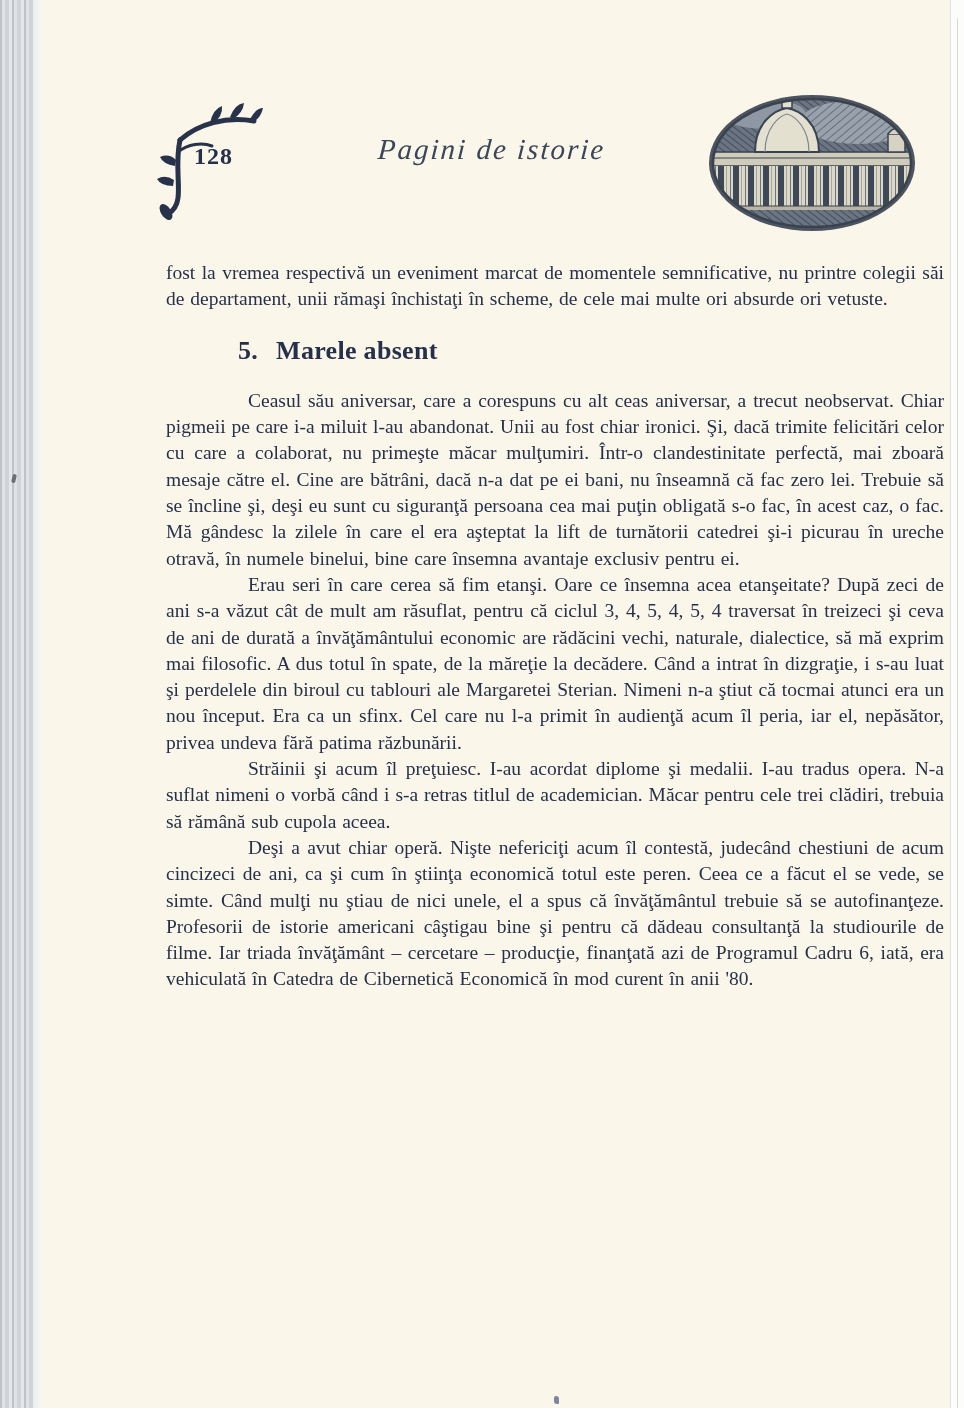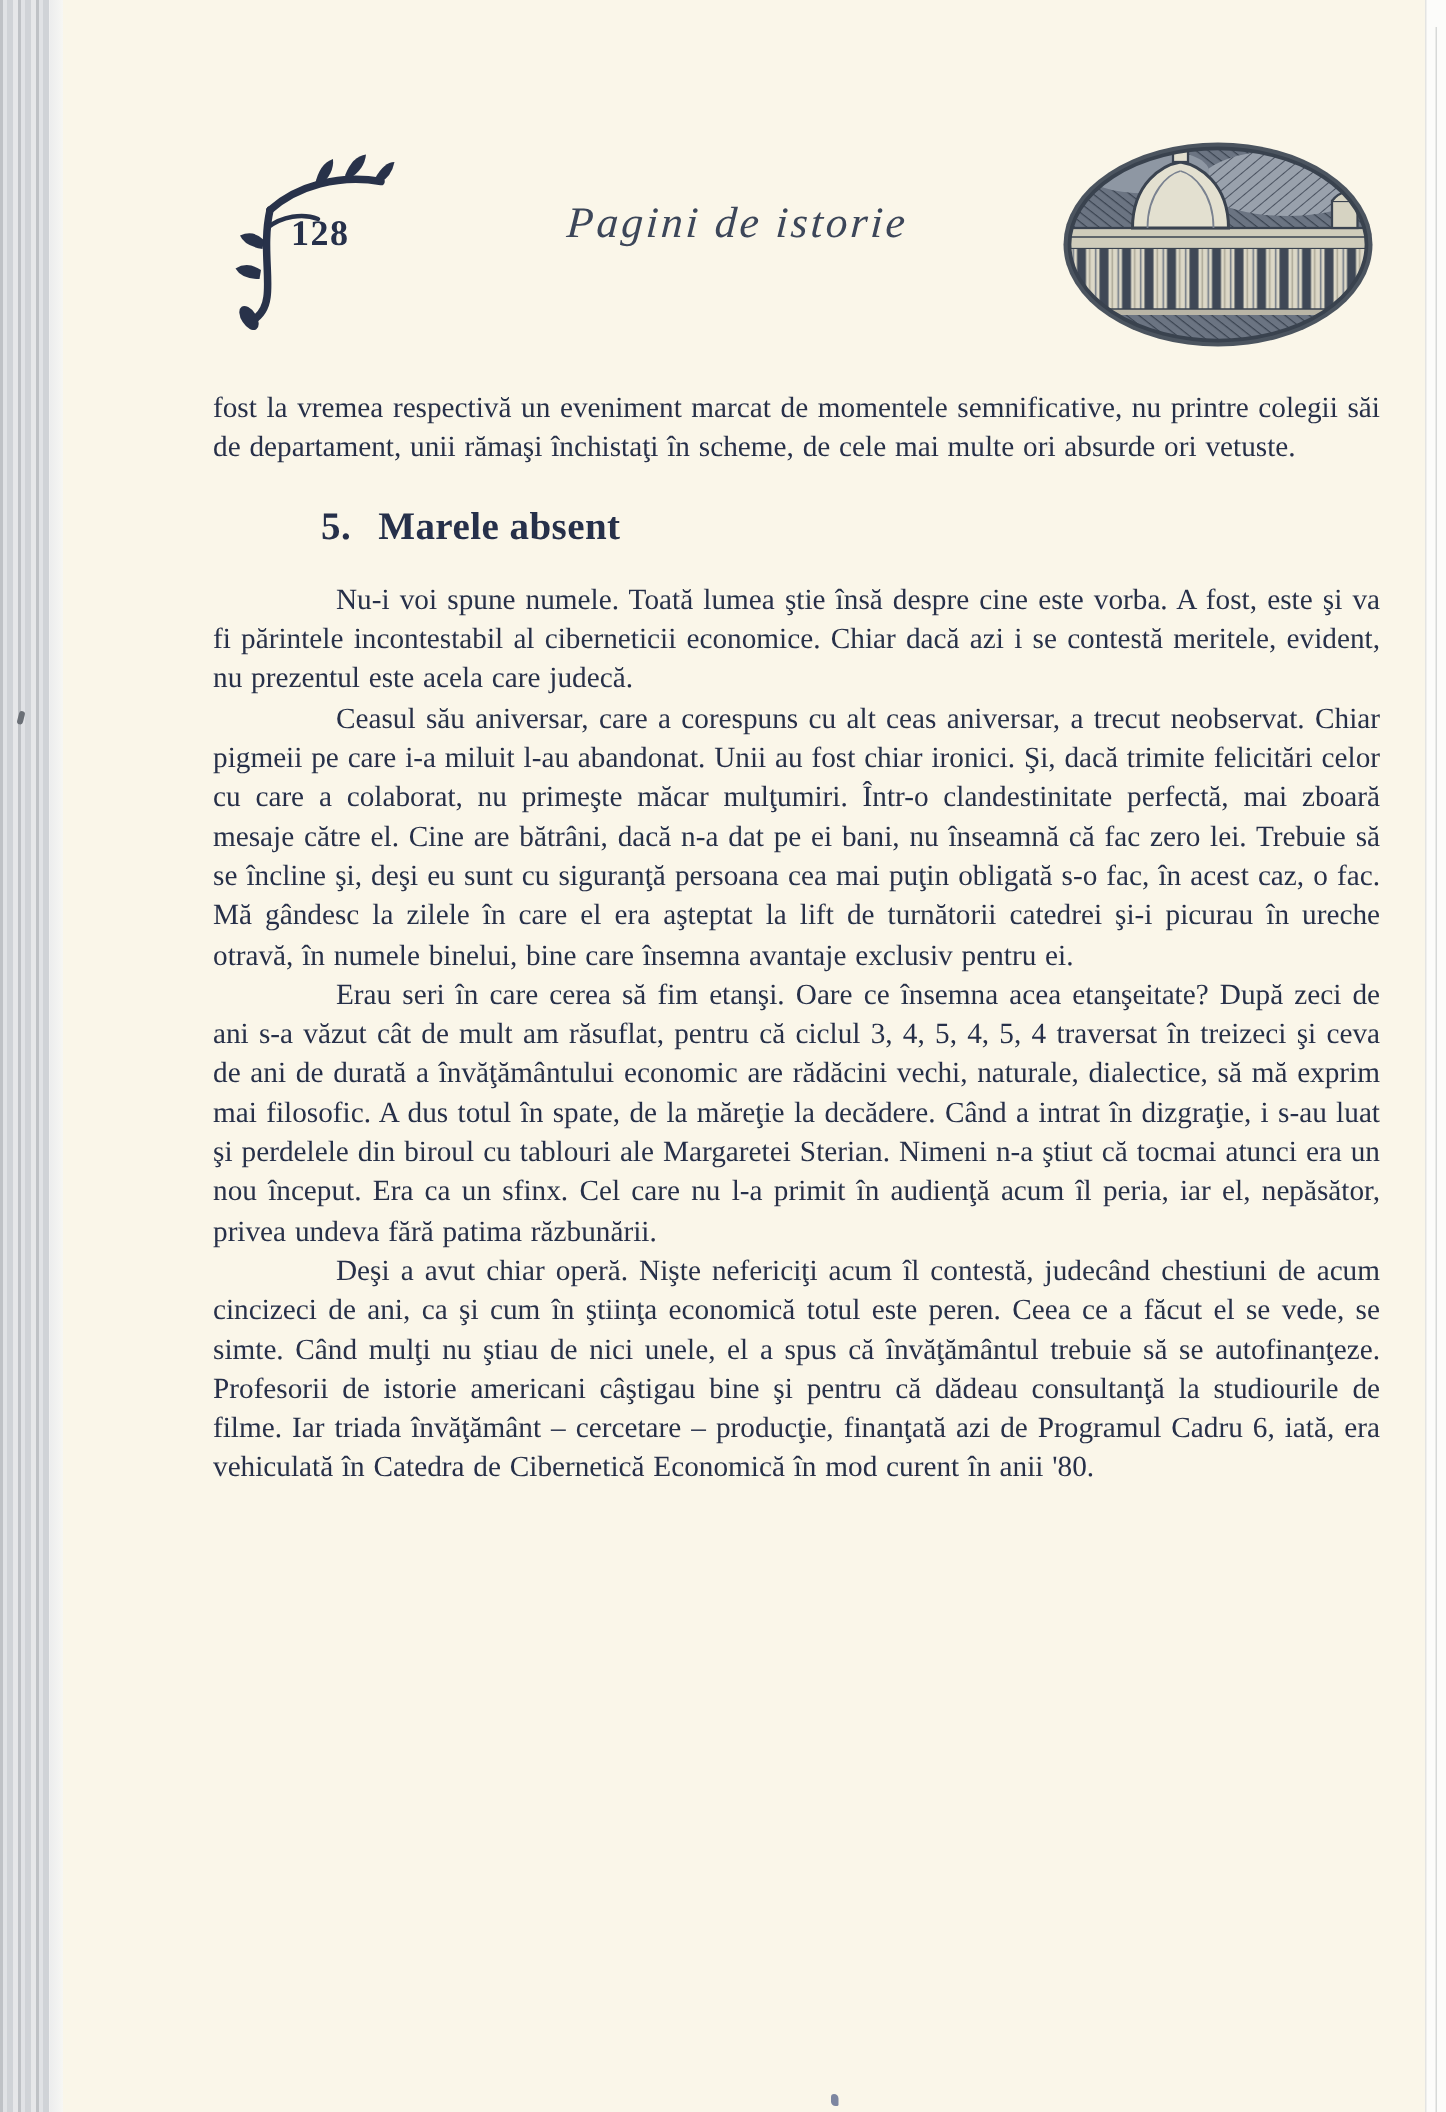--- a/index.html
+++ b/index.html
@@ -47,21 +47,21 @@
   }
   .running-title{
     position:absolute; left:336px; top:133px; width:215px;
     font-style:italic; font-size:29px; color:#3c4659;
     text-align:center; letter-spacing:2px; white-space:nowrap;
     transform:skewX(-4deg);
   }
   .vignette{ position:absolute; left:664px; top:92px; width:212px; height:142px; }
   
   .body-text{
-    position:absolute; left:100px; top:260px; width:778px;
+    position:absolute; left:124px; top:260px; width:778px;
     color:#273049; font-size:19.5px; line-height:26.3px;
   }
   .para{ margin:0; text-align:justify; text-indent:82px; word-spacing:1px; }
   .para.no-indent{ text-indent:0; }
   .section-heading{
     margin:25px 0 24px 72px; font-size:26px; font-weight:bold;
     color:#26304a; letter-spacing:0.3px;
   }
   .section-heading .hnum{ margin-right:18px; }
   
@@ -146,23 +146,23 @@
           <rect x="0" y="114" width="212" height="6" fill="#b9b5a6" stroke="#3a4350" stroke-width="1"></rect>
           <rect x="0" y="118" width="212" height="24" fill="url(#hx)"></rect>
         </g>
         <ellipse cx="106" cy="71" rx="99" ry="64" fill="none" stroke="#39424e" stroke-width="2.5"></ellipse>
       </svg>
     </div>
 
     <main class="body-text">
         <p class="para no-indent">fost la vremea respectivă un eveniment marcat de momentele semnificative, nu printre colegii săi de departament, unii rămaşi închistaţi în scheme, de cele mai multe ori absurde ori vetuste.</p>
         <h2 class="section-heading"><span class="hnum">5.</span><span class="htext">Marele absent</span></h2>
-        <p class="para">Nu-i voi spune numele. Toată lumea ştie însă despre cine este vorba. A fost, este şi va fi părintele incontestabil al ciberneticii economice. Chiar dacă azi i se contestă meritele, evident, nu prezentul este acela care judecă.</p>
         <p class="para">Ceasul său aniversar, care a corespuns cu alt ceas aniversar, a trecut neobservat. Chiar pigmeii pe care i-a miluit l-au abandonat. Unii au fost chiar ironici. Şi, dacă trimite felicitări celor cu care a colaborat, nu primeşte măcar mulţumiri. Într-o clandestinitate perfectă, mai zboară mesaje către el. Cine are bătrâni, dacă n-a dat pe ei bani, nu înseamnă că fac zero lei. Trebuie să se încline şi, deşi eu sunt cu siguranţă persoana cea mai puţin obligată s-o fac, în acest caz, o fac. Mă gândesc la zilele în care el era aşteptat la lift de turnătorii catedrei şi-i picurau în ureche otravă, în numele binelui, bine care însemna avantaje exclusiv pentru ei.</p>
         <p class="para">Erau seri în care cerea să fim etanşi. Oare ce însemna acea etanşeitate? După zeci de ani s-a văzut cât de mult am răsuflat, pentru că ciclul 3, 4, 5, 4, 5, 4 traversat în treizeci şi ceva de ani de durată a învăţământului economic are rădăcini vechi, naturale, dialectice, să mă exprim mai filosofic. A dus totul în spate, de la măreţie la decădere. Când a intrat în dizgraţie, i s-au luat şi perdelele din biroul cu tablouri ale Margaretei Sterian. Nimeni n-a ştiut că tocmai atunci era un nou început. Era ca un sfinx. Cel care nu l-a primit în audienţă acum îl peria, iar el, nepăsător, privea undeva fără patima răzbunării.</p>
+        <p class="para">Străinii şi acum îl preţuiesc. I-au acordat diplome şi medalii. I-au tradus opera. N-a suflat nimeni o vorbă când i s-a retras titlul de academician. Măcar pentru cele trei clădiri, trebuia să rămână sub cupola aceea.</p>
         <p class="para">Deşi a avut chiar operă. Nişte nefericiţi acum îl contestă, judecând chestiuni de acum cincizeci de ani, ca şi cum în ştiinţa economică totul este peren. Ceea ce a făcut el se vede, se simte. Când mulţi nu ştiau de nici unele, el a spus că învăţământul trebuie să se autofinanţeze. Profesorii de istorie americani câştigau bine şi pentru că dădeau consultanţă la studiourile de filme. Iar triada învăţământ – cercetare – producţie, finanţată azi de Programul Cadru 6, iată, era vehiculată în Catedra de Cibernetică Economică în mod curent în anii '80.</p>
       </main>
 
   </div>
 
   <div class="right-strip">
     <div class="inner-line"></div>
   </div>
 
   <div class="top-border"></div>

